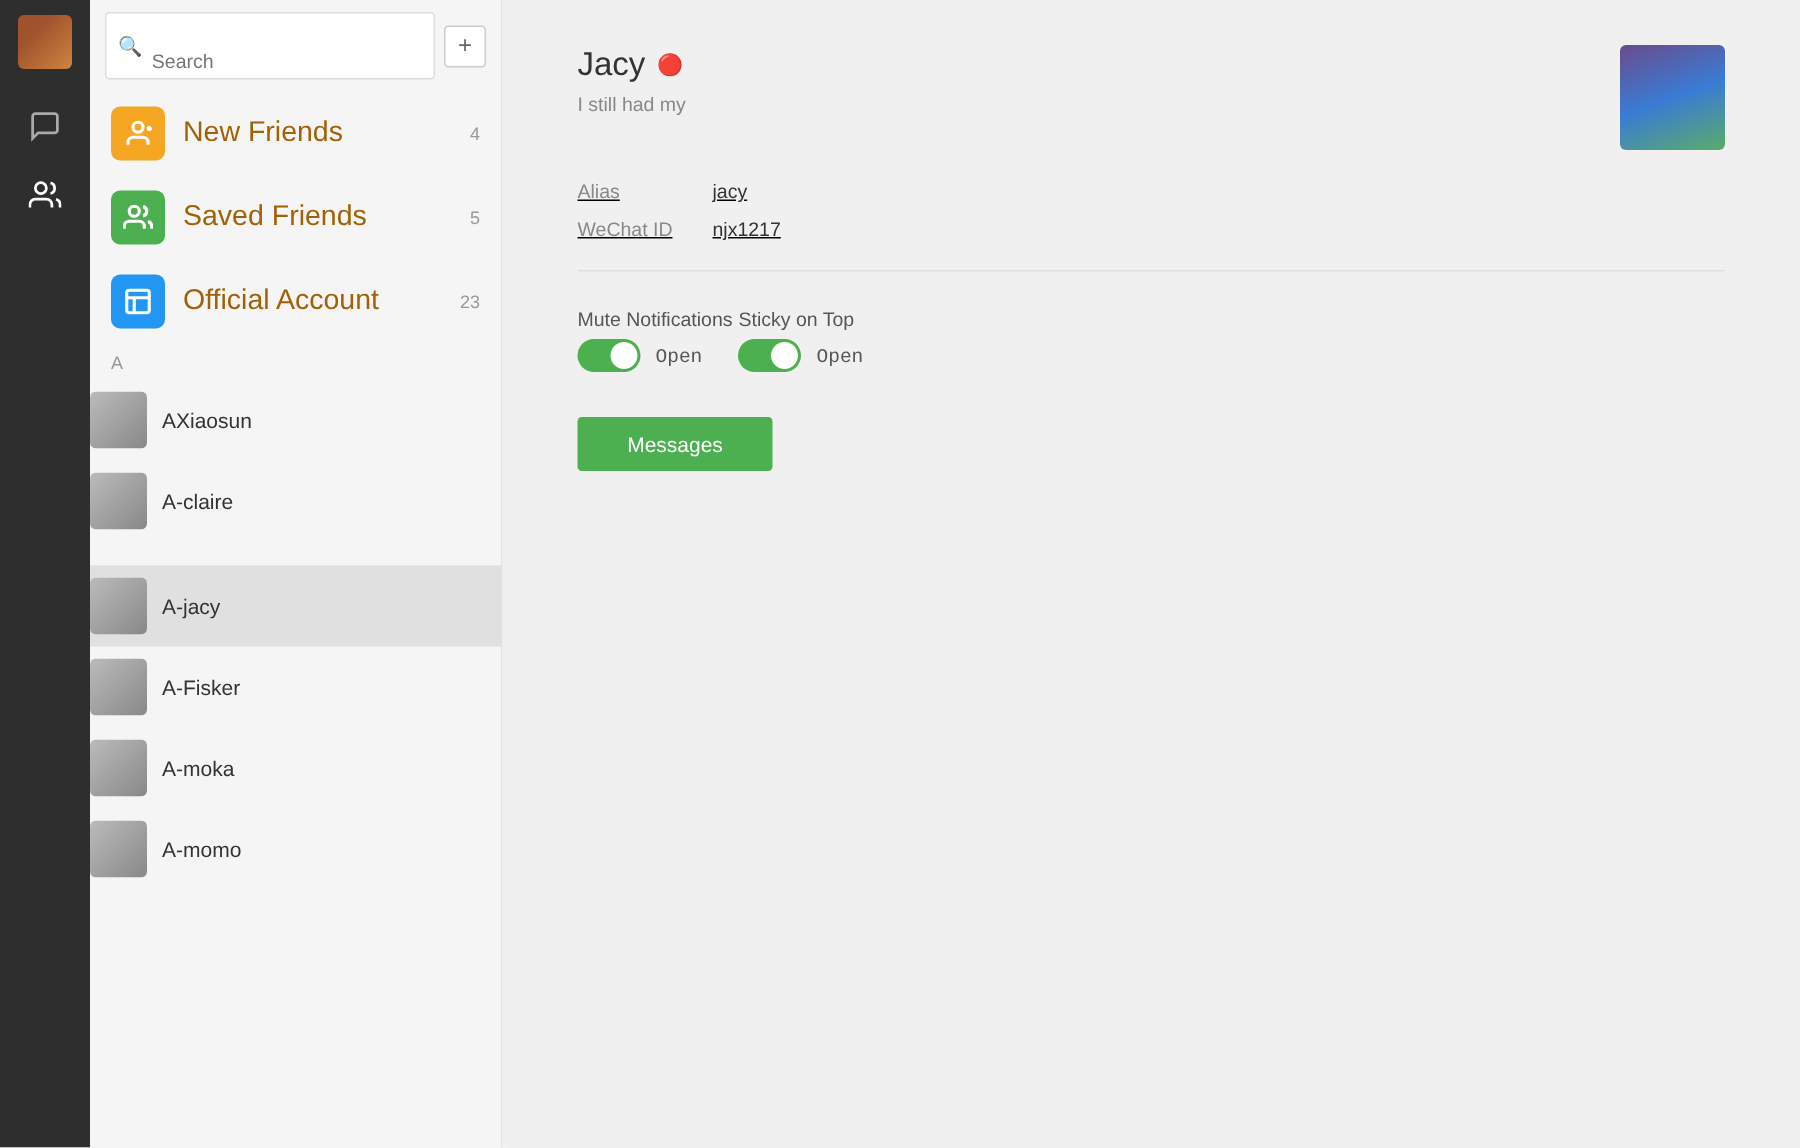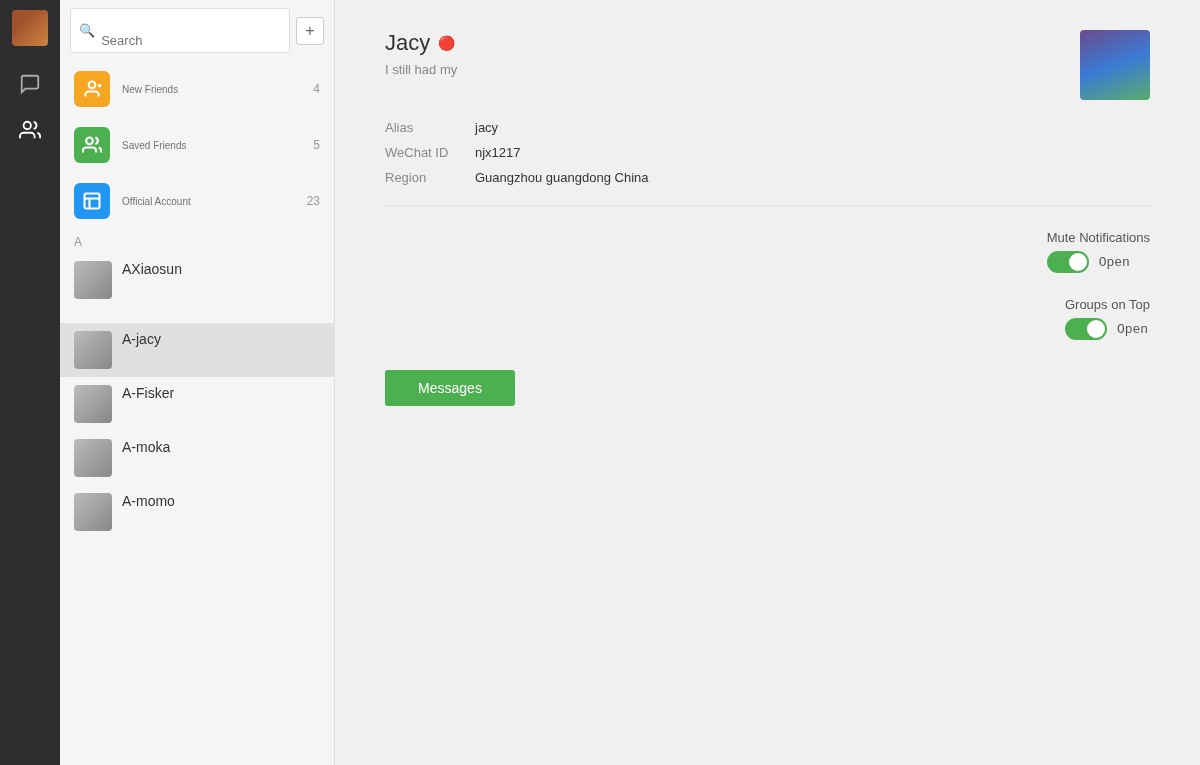--- a/index.html
+++ b/index.html
@@ -92,37 +92,37 @@
       width: 36px; height: 36px;
       border-radius: 6px;
       display: flex; align-items: center; justify-content: center;
       font-size: 18px; color: #fff;
       flex-shrink: 0;
     }
     .icon-orange { background: #f5a623; }
     .icon-green { background: #4caf50; }
     .icon-blue { background: #2196f3; }
     .special-label {
-      flex: 1; font-size: 10px; color: #737373;
+      flex: 1; font-size: 19px; color: #a16207;
     }
     .badge {
       font-size: 12px; color: #999;
     }
 
     
     .group-header {
       padding: 6px 14px 4px;
       font-size: 12px; color: #999;
       font-weight: 500;
     }
 
     
     .contact-item {
-      display: flex; align-items: flex-start;
-      padding: 8px 14px;
+      display: flex; align-items: center;
+      padding: 8px 0;
       gap: 10px;
       cursor: pointer;
     }
     .contact-item.active { background: #e0e0e0; margin-top: 16px; }
     .contact-avatar {
       width: 38px; height: 38px;
       border-radius: 4px;
       background: #ccc;
       flex-shrink: 0;
       overflow: hidden;
@@ -185,34 +185,35 @@
       flex-direction: column;
       gap: 10px;
       margin-bottom: 24px;
       padding-bottom: 20px;
       border-bottom: 1px solid #e0e0e0;
     }
     .info-row {
       display: flex;
       align-items: center;
       gap: 0;
+      text-decoration: underline;
     }
     .info-label {
       width: 90px;
       font-size: 13px; color: #888;
     }
     .info-value {
       font-size: 13px; color: #333;
     }
 
     
     .toggle-section {
       display: flex;
-      flex-direction: column;
-      gap: 24px;
+      flex-direction: row;
+      gap: 4px;
       margin-bottom: 30px;
       align-items: flex-end;
     }
     .toggle-row {
       display: flex; flex-direction: column; gap: 6px;
     }
     .toggle-title {
       font-size: 13px; color: #555; font-weight: 500;
     }
     .toggle-row-inner {
@@ -329,20 +330,26 @@
 
   <div class="contacts-list">
     <div class="group-header">A</div>
 
     <div class="contact-item">
       <div class="contact-avatar av-axiaosun">
           <div class="avatar-placeholder"></div>
         </div>
       <span class="contact-name">AXiaosun</span>
     </div>
+    <div class="contact-item">
+      <div class="contact-avatar av-aclaire">
+          <div class="avatar-placeholder"></div>
+        </div>
+      <span class="contact-name">A-claire</span>
+    </div>
     <div class="contact-item active">
       <div class="contact-avatar av-ajacy">
           <div class="avatar-placeholder"></div>
         </div>
       <span class="contact-name">A-jacy</span>
     </div>
     <div class="contact-item">
       <div class="contact-avatar av-afisker">
           <div class="avatar-placeholder"></div>
         </div>
@@ -380,36 +387,32 @@
 
   <div class="info-section">
     <div class="info-row">
       <span class="info-label">Alias</span>
       <span class="info-value">jacy</span>
     </div>
     <div class="info-row">
       <span class="info-label">WeChat ID</span>
       <span class="info-value">njx1217</span>
     </div>
-    <div class="info-row">
-      <span class="info-label">Region</span>
-      <span class="info-value">Guangzhou guangdong China</span>
-    </div>
   </div>
 
   <div class="toggle-section">
     <div class="toggle-row">
       <span class="toggle-title">Mute Notifications</span>
       <div class="toggle-row-inner">
         <div class="toggle-switch"></div>
         <span class="toggle-status">Open</span>
       </div>
     </div>
     <div class="toggle-row">
-      <span class="toggle-title">Groups on Top</span>
+      <span class="toggle-title">Sticky on Top</span>
       <div class="toggle-row-inner">
         <div class="toggle-switch"></div>
         <span class="toggle-status">Open</span>
       </div>
     </div>
   </div>
 
   <button class="messages-btn">Messages</button>
 </div>
 

